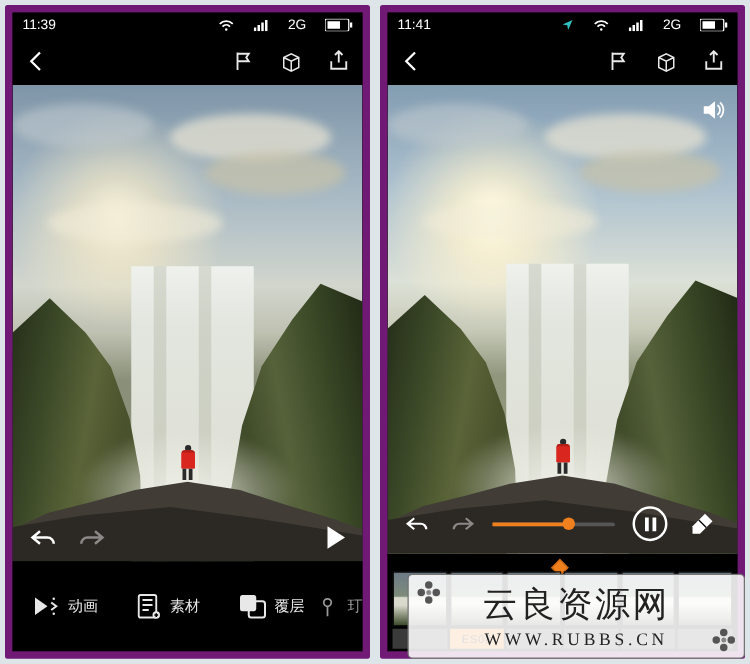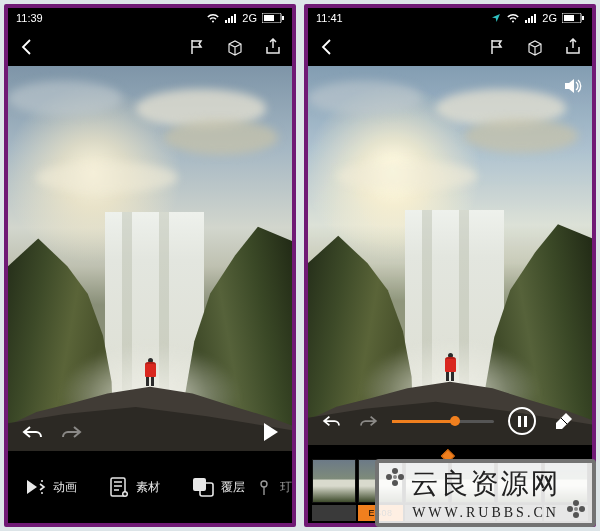--- a/index.html
+++ b/index.html
@@ -8,21 +8,21 @@
     height: 531px;
     background: #dde5e8;
     display: flex;
     gap: 8px;
     padding: 4px;
     font-family: -apple-system, "Helvetica Neue", Arial, sans-serif;
   }
   .phone {
     flex: 1;
     background: #000;
-    border: 4px solid #701a75;
+    border: 6px solid #701a75;
     border-radius: 2px;
     display: flex;
     flex-direction: column;
     overflow: hidden;
     position: relative;
   }
 
   
   .status {
     height: 20px;
@@ -31,21 +31,21 @@
     display: flex;
     align-items: center;
     justify-content: space-between;
     padding: 0 8px;
     font-size: 11px;
     font-weight: 500;
   }
   .status .right {
     display: flex;
     align-items: center;
-    gap: 5px;
+    gap: 15px;
   }
   .status svg { display: block; }
 
   
   .topbar {
     height: 38px;
     background: #000;
     display: flex;
     align-items: center;
     justify-content: space-between;
@@ -248,23 +248,23 @@
     flex:1; background:#3a3a3a;
     display:flex; align-items:center; justify-content:center;
     letter-spacing: 0.5px;
   }
   .slabel.sel { background:#f07f1e; color:#000; font-style: normal;}
 
   
   .watermark {
     position: absolute;
     right: 4px; bottom: 4px;
-    width: 221px; height: 68px;
+    width: 270px; height: 68px;
     background: rgba(255,255,255,0.88);
-    border: 4px solid #737373;
+    border: 1px solid #737373;
     border-radius: 4px;
     display:flex; flex-direction:column;
     align-items:center; justify-content:center;
     font-family: "KaiTi","STKaiti",serif;
     color: #222;
     pointer-events: none;
   }
   .watermark .line1 { font-size: 28px; letter-spacing: 2px; }
   .watermark .line2 { font-size: 14px; letter-spacing: 3px; margin-top:2px; font-family: Georgia, serif; }
   .wm-flower {

